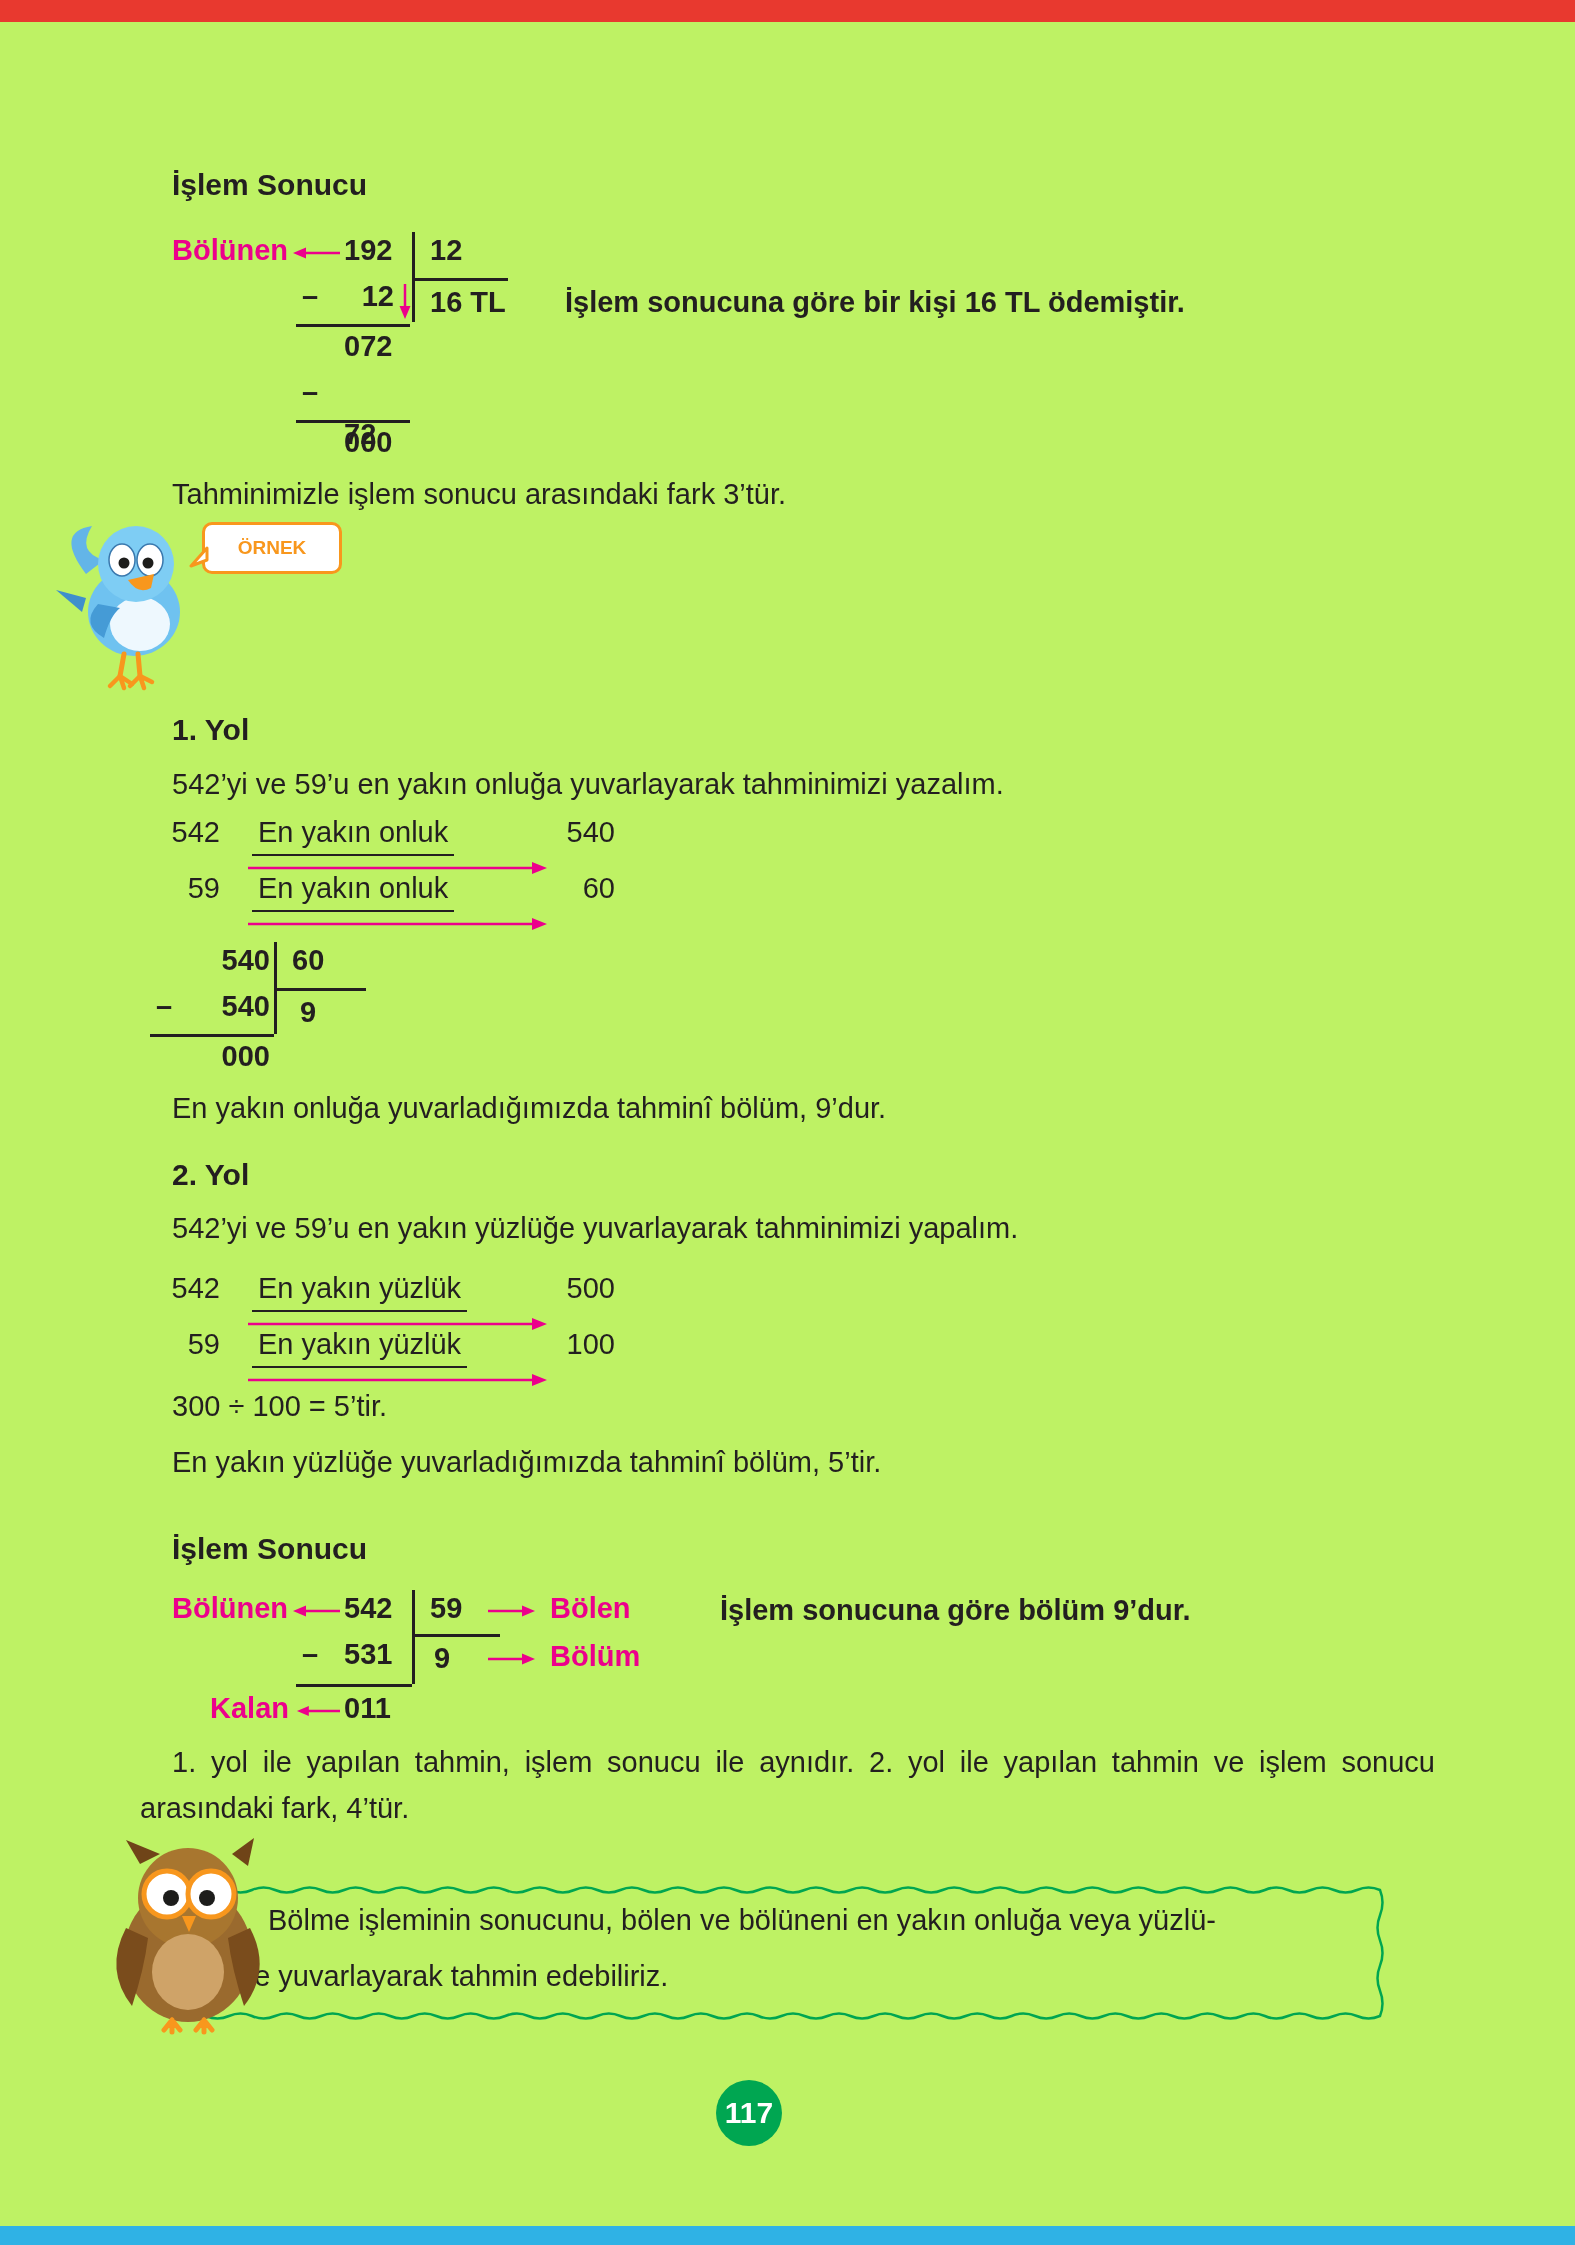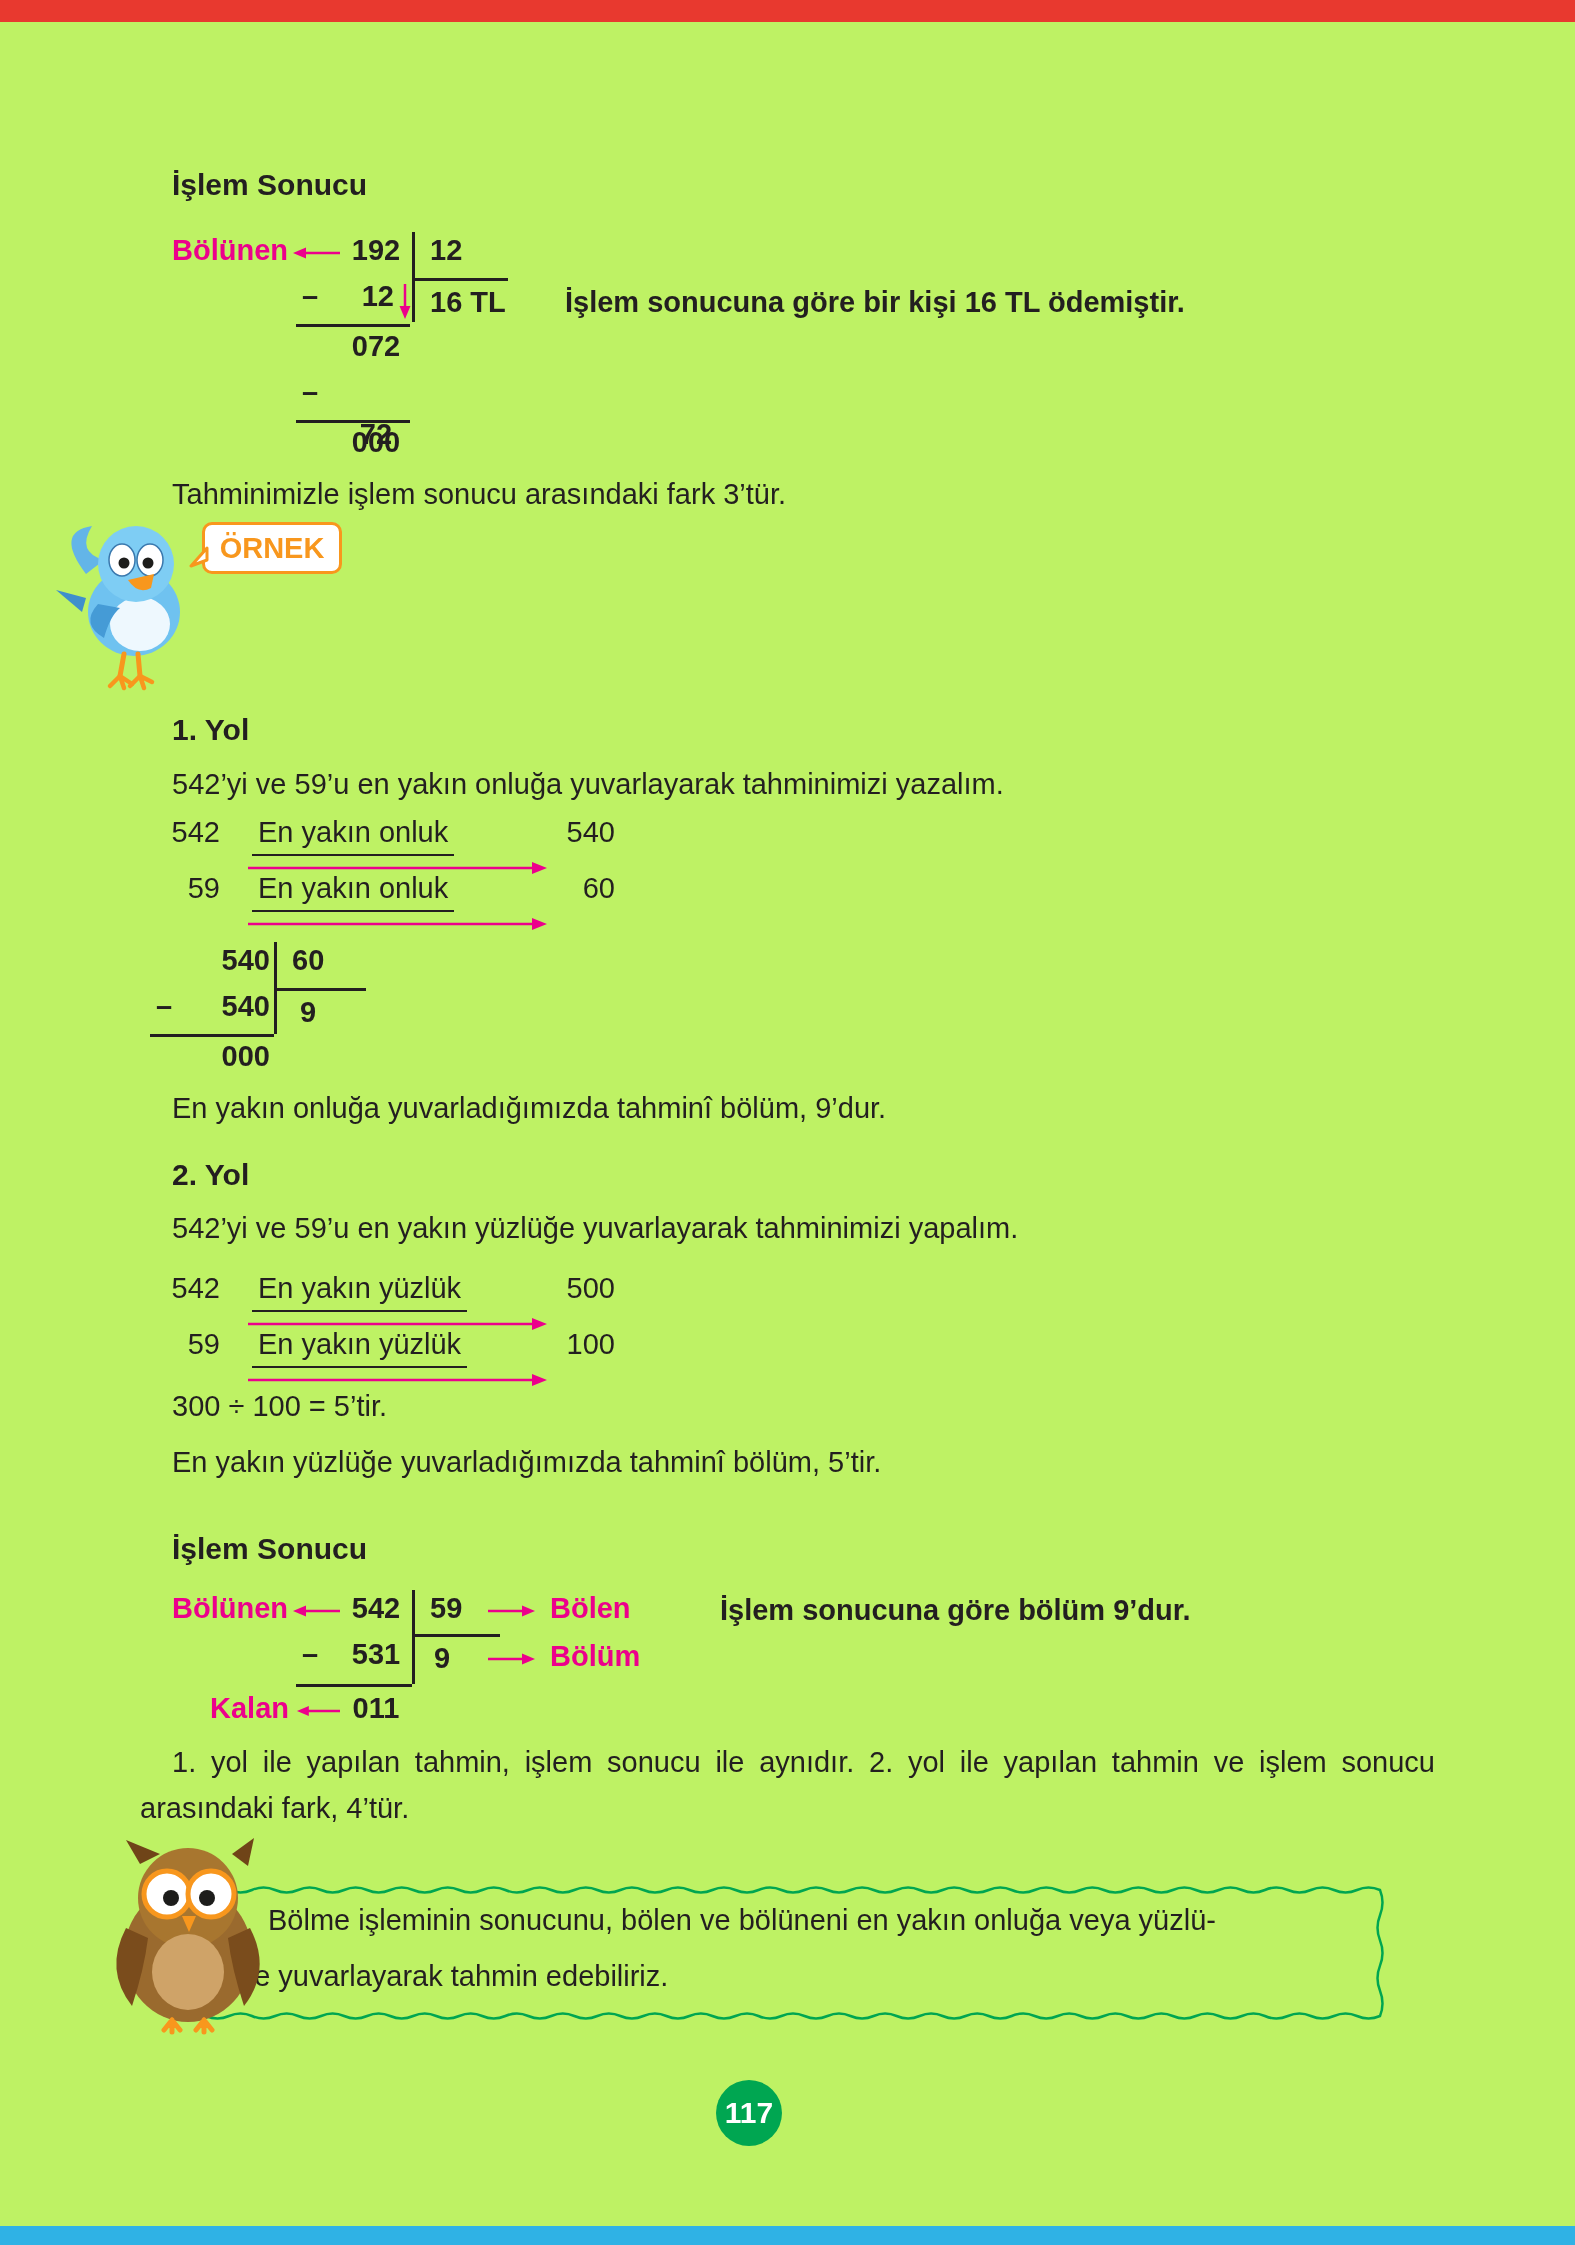--- a/index.html
+++ b/index.html
@@ -13,39 +13,39 @@
   .topbar { position:absolute; left:0; top:0; width:100%; height:22px; background:#e8392f; }
   .bottombar { position:absolute; left:0; bottom:0; width:100%; height:19px; background:#2fb2e5; }
 
   .h-title { font-size:30px; font-weight:bold; }
 
   
   .dwrap { position:absolute;font-weight:bold; }
   .dwrap span { position:absolute; white-space:nowrap; }
   .vline { position:absolute; width:2.5px; background:#231f20; }
   .hline { position:absolute; height:2.5px; background:#231f20; }
-  .r64 { width:64px; text-align:center; }
+  .r64 { width:64px; text-align:left; }
   .r72 { width:72px; text-align:right; }
   .r50 { width:50px; text-align:right; }
 
   .para { position:absolute; text-align:justify; line-height:1.58; }
 
   
   .round-row { position:absolute; left:140px; width:640px; height:60px; }
   .r-from { position:absolute; left:0; top:0; width:80px; text-align:right; }
   .r-label { position:absolute; left:112px; top:0; padding:0 6px 5px 6px; border-bottom:2.5px solid #231f20; white-space:nowrap; }
   .r-arrow { position:absolute; left:108px; top:44px; }
   .r-to { position:absolute; left:400px; top:0; width:75px; text-align:right; }
 
   
   .ornek {
     position:absolute; left:202px; top:522px; width:134px; height:46px;
     border:3px solid #f8971d; border-radius:10px; background:#fff;
     display:flex; align-items:center; justify-content:center;
-    color:#f8971d; font-weight:bold; font-size:29px; z-index:3;
+    color:#f8971d; font-weight:bold; font-size:19px; z-index:3;
   }
   .bubble-tail { position:absolute; left:-16px; top:20px; }
 
   
   .tipbox { position:absolute; left:198px; top:1882px; width:1190px; height:142px; }
   .tipbox svg.wave { position:absolute; left:0; top:0; }
   .tip-line { position:absolute; left:40px; white-space:nowrap; font-size:29px; }
   .tip-line.l1 { top:22px; text-indent:30px; }
   .tip-line.l2 { top:78px; }
 

